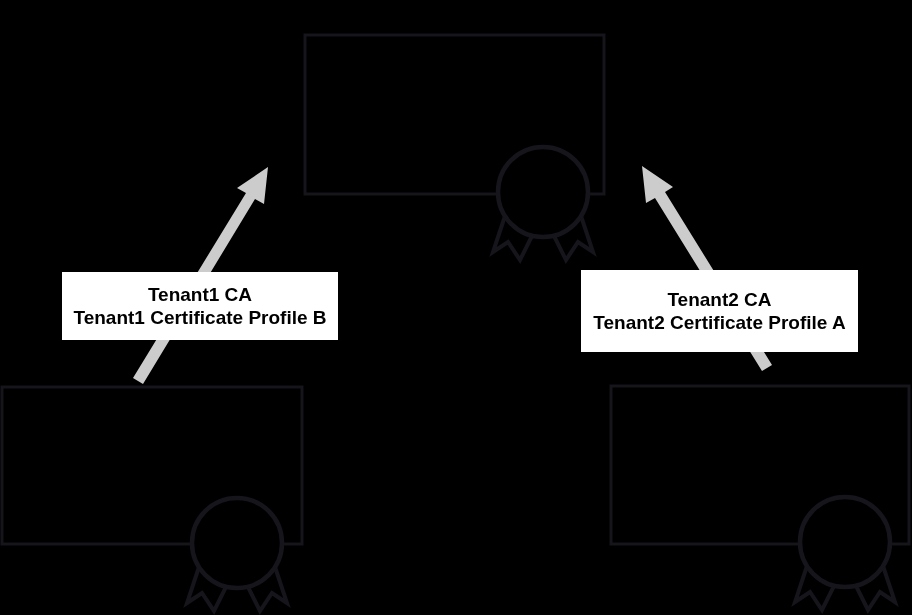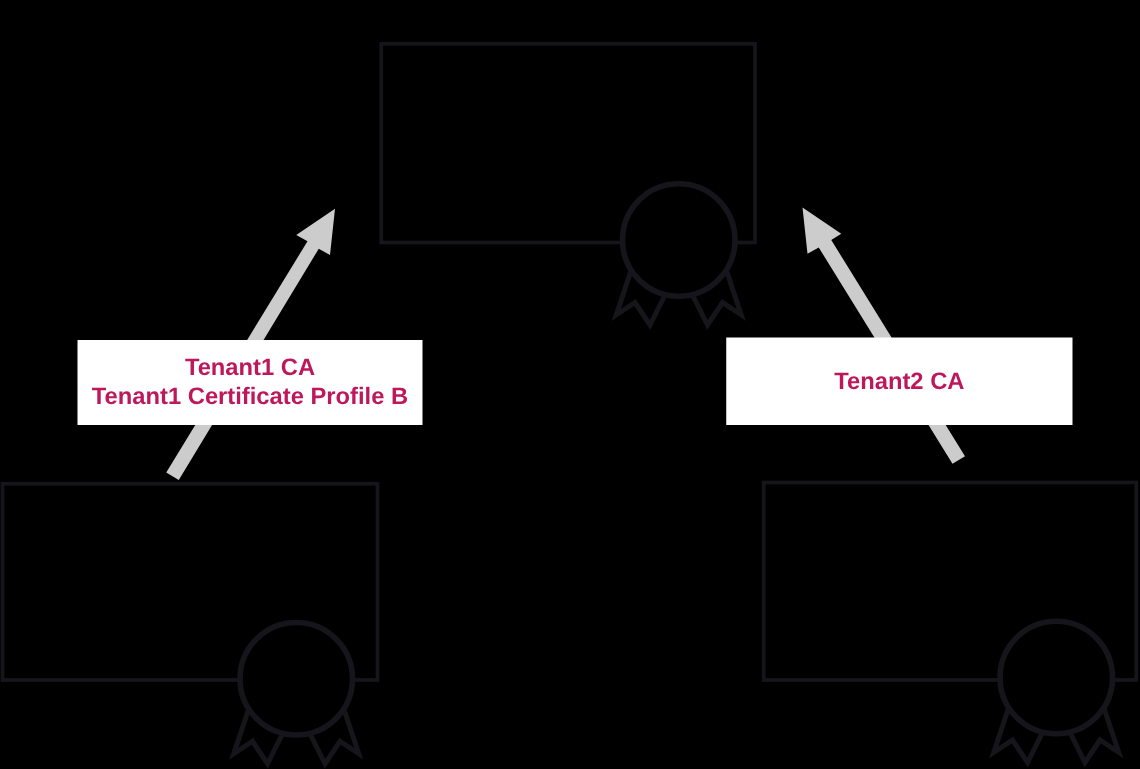--- a/index.html
+++ b/index.html
@@ -15,21 +15,21 @@
     font-family: "Liberation Sans", sans-serif;
   }
   .canvas-svg {
     position: absolute;
     left: 0;
     top: 0;
   }
   .tenant-label {
     position: absolute;
     background: #ffffff;
-    color: #be185d;
+    color: #000000;
     font-weight: 700;
     font-size: 19px;
     line-height: 23px;
     text-align: center;
     white-space: nowrap;
     display: flex;
     flex-direction: column;
     justify-content: center;
     align-items: center;
     z-index: 3;
@@ -40,21 +40,21 @@
   #tenant1-label {
     left: 62px;
     top: 272px;
     width: 276px;
     height: 68px;
   }
   #tenant2-label {
     left: 581px;
     top: 270px;
     width: 277px;
-    height: 70px;
+    height: 82px;
   }
 </style>
 </head>
 <body>
 
 <svg class="canvas-svg" width="912" height="615" viewBox="0 0 912 615">
 
   <defs>
     <g id="rosette">
       <path d="M -38 24 L -50 60 L -35 50 L -23 68 L -10 42 Z" stroke-width="4" stroke-linejoin="miter" stroke="#15151b" fill="#000000"></path>
@@ -80,13 +80,14 @@
   <polygon points="772,365 665,192 673,187 642,166 646,203 655,198 762,371" fill="#cccccc"></polygon>
 </svg>
 
 <div class="tenant-label" id="tenant1-label">
   <span class="label-line">Tenant1 CA</span>
   <span class="label-line">Tenant1 Certificate Profile B</span>
 </div>
 
 <div class="tenant-label" id="tenant2-label">
   <span class="label-line">Tenant2 CA</span>
+  <span class="label-line">Tenant2 Certificate Profile A</span>
 </div>
 
 </body></html>

